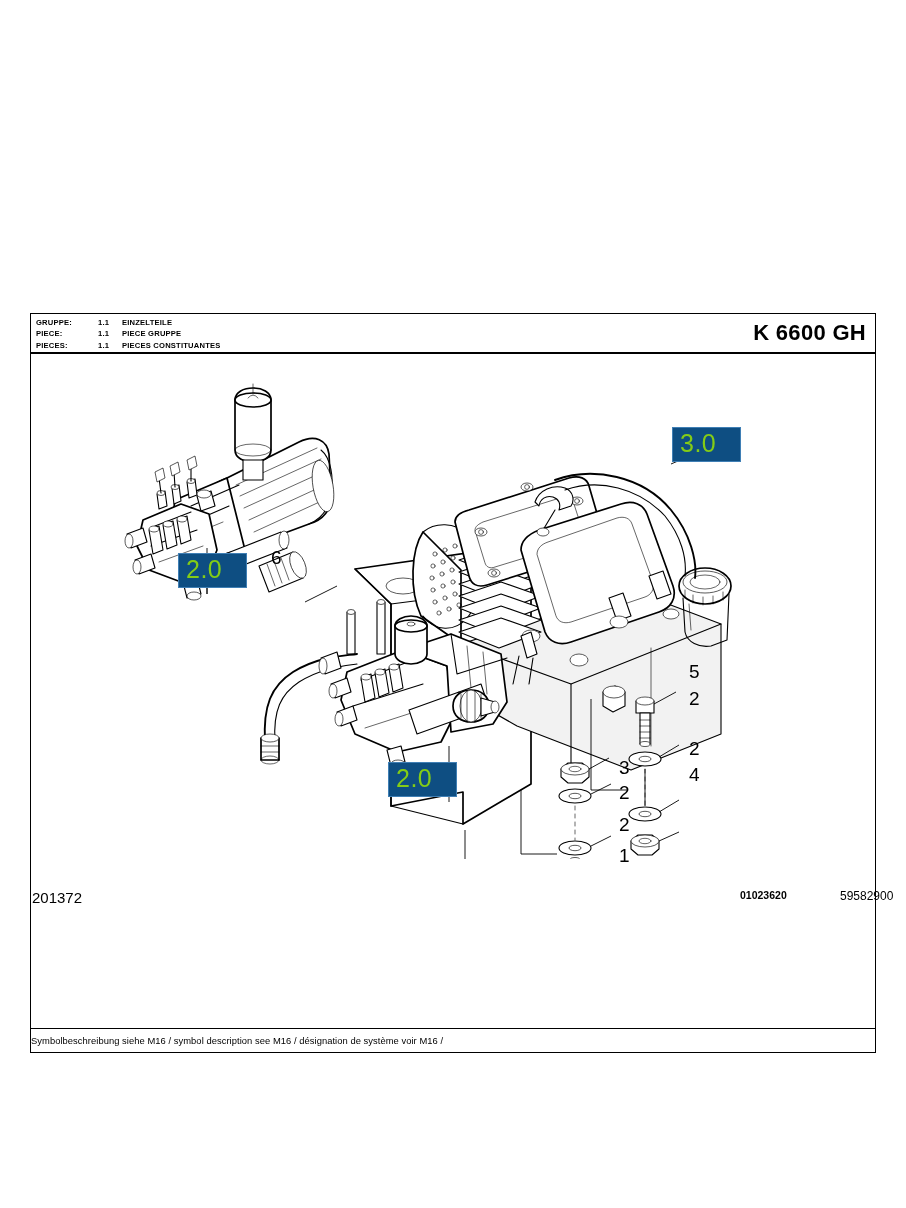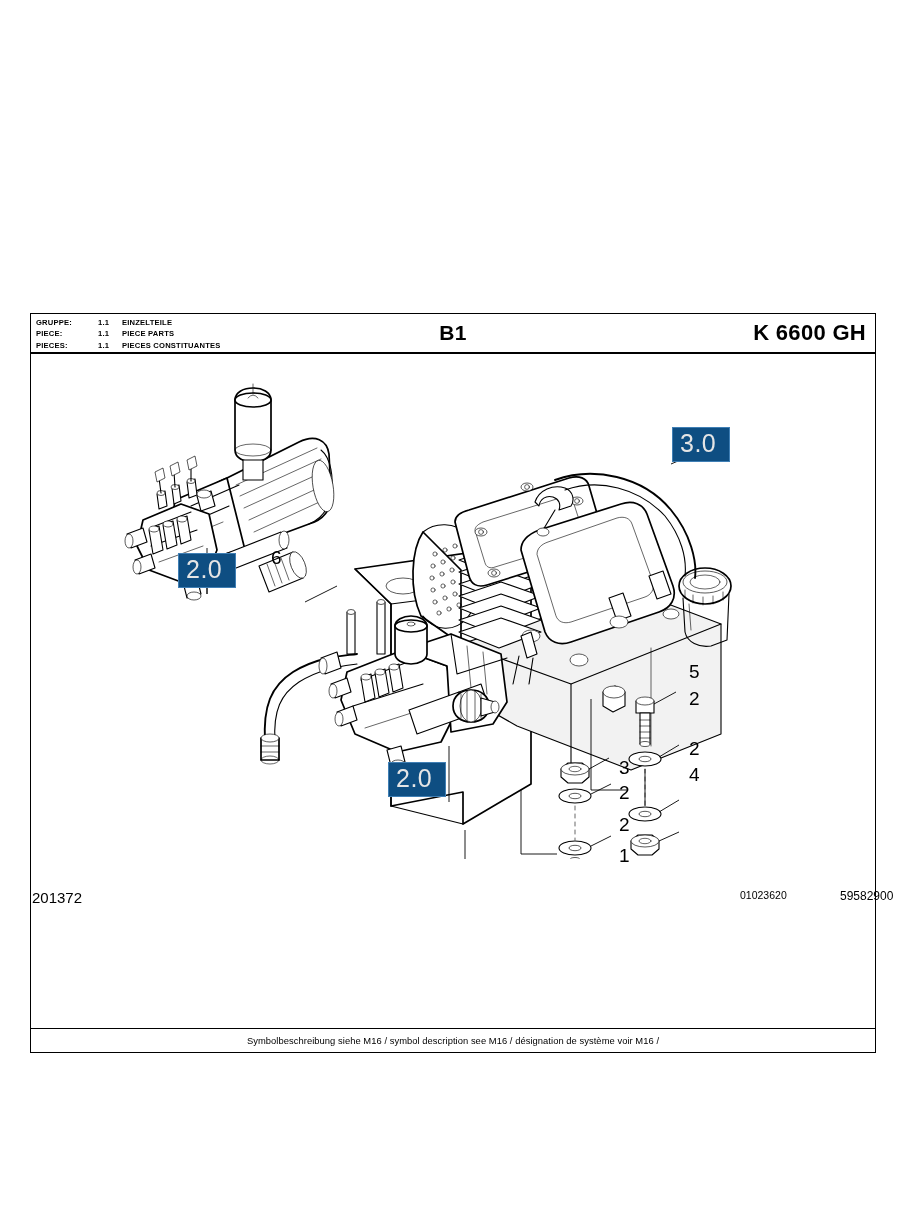--- a/index.html
+++ b/index.html
@@ -88,21 +88,21 @@
   #note-band {
     position: absolute;
     left: 0;
     right: 0;
     bottom: 0;
     height: 24px;
     border-top: 1.5px solid #000;
     box-sizing: border-box;
     display: flex;
     align-items: center;
-    justify-content: center;
+    justify-content: flex-start;
   }
   #note-band span {
     font-size: 9.4px;
     letter-spacing: 0.05px;
   }
 
   
   #footer {
     position: absolute;
     left: 30px;
@@ -114,37 +114,38 @@
     position: absolute;
     left: 2px;
     top: 0;
     font-size: 15px;
   }
   #footer .code-a {
     position: absolute;
     left: 710px;
     top: 0;
     font-size: 10.5px;
+    font-weight: bold;
   }
   #footer .code-b {
     position: absolute;
     left: 810px;
     top: 0;
     font-size: 12px;
   }
 
   
   .badge {
     position: absolute;
     background: #0e4e82;
-    color: #e5e5e5;
+    color: #84cc16;
     font-size: 25px;
     font-weight: normal;
     line-height: 1;
-    padding: 3px 13px 5px 7px;
+    padding: 3px 24px 5px 7px;
     border: 1.5px solid #3f7fb5;
     box-sizing: border-box;
     letter-spacing: 0.5px;
     font-family: "Liberation Sans", sans-serif;
   }
   #badge-pump-top { left: 178px; top: 553px; }
   #badge-engine   { left: 672px; top: 427px; }
   #badge-pump-bot { left: 388px; top: 762px; }
 
   
@@ -160,28 +161,27 @@
 
 <div id="sheet">
 
   <div id="header">
 
     <div class="grp-table">
       <span class="grp-row">
         <span class="grp-lang">GRUPPE:</span><span class="grp-num">1.1</span><span class="grp-name">EINZELTEILE</span>
       </span>
       <span class="grp-row">
-        <span class="grp-lang">PIECE:</span><span class="grp-num">1.1</span><span class="grp-name">PIECE PARTS</span>
+        <span class="grp-lang">PIECE:</span><span class="grp-num">1.1</span><span class="grp-name">PIECE GRUPPE</span>
       </span>
       <span class="grp-row">
         <span class="grp-lang">PIECES:</span><span class="grp-num">1.1</span><span class="grp-name">PIECES CONSTITUANTES</span>
       </span>
     </div>
 
-    <div id="sheet-title">B1</div>
     <div id="model-name">K 6600 GH</div>
   </div>
 
   <div id="canvas">
     <svg width="846" height="505" viewBox="0 0 846 505" xmlns="http://www.w3.org/2000/svg">
       <defs>
         <style>
           .ln   { fill:none; stroke:#000; stroke-width:1.1; stroke-linejoin:round; stroke-linecap:round; }
           .lnT  { fill:none; stroke:#000; stroke-width:1.9; stroke-linejoin:round; stroke-linecap:round; }
           .lnF  { fill:none; stroke:#000; stroke-width:0.6; stroke-linejoin:round; stroke-linecap:round; }

